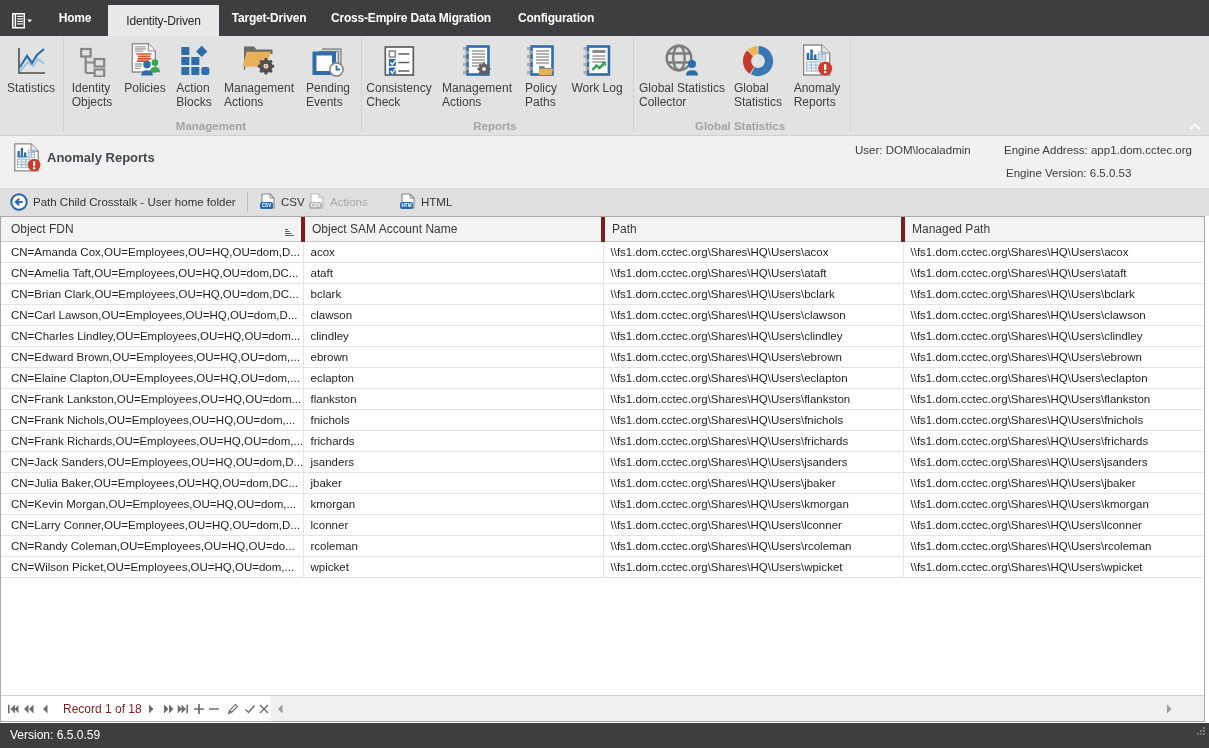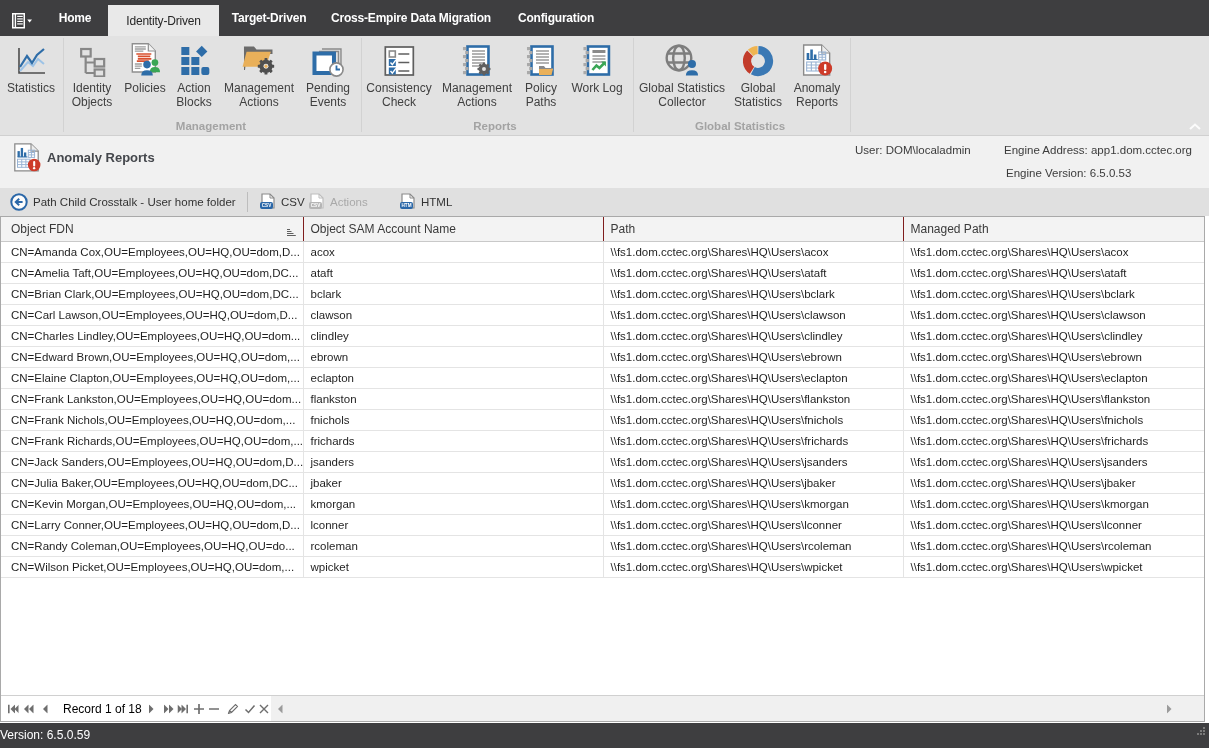--- a/index.html
+++ b/index.html
@@ -3,42 +3,42 @@
 <style>
 *{margin:0;padding:0;box-sizing:border-box}
 html,body{width:1209px;height:748px;overflow:hidden;font-family:"Liberation Sans",sans-serif;background:#fff}
 #stage{position:relative;width:1209px;height:707px;background:#fff}
 .abs{position:absolute}
 #topbar{left:0;top:0;width:1209px;height:36px;background:#3e3e40}
 .tab{position:absolute;top:0;height:36px;line-height:37px;color:#fff;font-size:12px;font-weight:bold;letter-spacing:-0.2px;transform:translateX(-50%);white-space:nowrap}
 #activetab{left:108px;top:5px;width:111px;height:31px;background:#e9e9e9}
 #activetab span{position:absolute;left:50%;top:0;transform:translateX(-50%);line-height:32px;color:#262626;font-size:12px;letter-spacing:-0.2px;font-weight:normal;white-space:nowrap}
 #ribbon{left:0;top:36px;width:1209px;height:100px;background:#e2e2e2;border-bottom:1px solid #d0d0d0}
-.rbtn{position:absolute;top:4px;transform:translateX(-50%);text-align:center}
+.rbtn{position:absolute;top:4px;transform:translateX(-50%);text-align:left}
 .rbtn .ric{height:37px;display:flex;align-items:flex-end;justify-content:center}
 .rbtn .rlb{margin-top:5px;font-size:12px;line-height:13.5px;color:#404040;white-space:pre}
 .rsep{position:absolute;top:2px;height:94px;width:1px;background:#d2d2d2}
 .rgl{position:absolute;top:84px;transform:translateX(-50%);font-size:11.5px;font-weight:bold;color:#a3a3a3;white-space:nowrap}
 #collapse{left:1188px;top:82px;width:18px;height:14px}
 #hdr{left:0;top:136px;width:1209px;height:52px;background:#f1f1f1}
 #hdr .title{position:absolute;left:47px;top:14px;font-size:13px;font-weight:bold;color:#44474c}
 .info{position:absolute;font-size:11.5px;color:#3c3c3c;white-space:nowrap}
 .info b{font-weight:normal}
 #tbar{left:0;top:188px;width:1209px;height:28px;background:#e0e0e0}
 #tbar .titem{position:absolute;top:0;height:28px;display:flex;align-items:center;font-size:11.5px;color:#333;gap:5px;white-space:nowrap}
 #grid{left:0;top:216px;width:1205px;height:506px;background:#fff;border:1px solid #a9a9a9}
 table{border-collapse:collapse;table-layout:fixed;width:1203px;font-size:11.5px}
-th{height:24px;background:#f3f3f3;border-bottom:1px solid #c9c9c9;border-right:1px solid #7f1d1d;font-weight:normal;color:#3a3a3a;text-align:left;padding:0 0 0 7px;white-space:nowrap;overflow:hidden;position:relative;font-size:12px}
+th{height:24px;background:#f3f3f3;border-bottom:1px solid #c9c9c9;border-right:4px solid #7f1d1d;font-weight:normal;color:#3a3a3a;text-align:left;padding:0 0 0 7px;white-space:nowrap;overflow:hidden;position:relative;font-size:12px}
 td{height:21px;border-bottom:1px solid #e4e4e4;border-right:1px solid #e4e4e4;color:#1f1f1f;padding:0 0 0 7px;white-space:nowrap;overflow:hidden}td:first-child,th:first-child{padding-left:10px}
 th:last-child,td:last-child{border-right:none}
 #nav{position:absolute;left:0;bottom:0;width:1203px;height:26px;background:#fff;border-top:1px solid #d0d0d0;}
 .nv{position:absolute;top:50%;transform:translate(-50%,-50%);display:flex;align-items:center}
-#nav .rec{position:absolute;left:62px;top:0;height:26px;line-height:26px;font-size:12px;color:#000000;white-space:nowrap}
+#nav .rec{position:absolute;left:62px;top:0;height:26px;line-height:26px;font-size:12px;color:#7f1d1d;white-space:nowrap}
 #hscroll{position:absolute;left:270px;top:0;height:25px;width:933px;background:#f0f0f0}
-#status{left:0;top:723px;width:1209px;height:25px;background:#3e3e40;color:#fff;font-size:12px;line-height:25px;}
+#status{left:0;top:723px;width:1209px;height:25px;background:#3e3e40;color:#fff;font-size:12px;line-height:25px;padding-left:10px}
 </style></head>
 <body>
 <div id="stage">
   <div class="abs" id="topbar">
     <span class="abs" style="left:12px;top:13px"><svg width="21" height="16" viewBox="0 0 21 16">
           <rect x="0.75" y="0.75" width="11.5" height="14" fill="none" stroke="#fff" stroke-width="1.5"></rect>
           <path d="M3.4 0.75 V14.75" stroke="#fff" stroke-width="1.4"></path>
           <path d="M5.2 3.4 H10.8" stroke="#fff" stroke-width="1.2"></path>
           <path d="M5.2 5.9 H10.8" stroke="#fff" stroke-width="1.2"></path>
           <path d="M5.2 8.4 H10.8" stroke="#fff" stroke-width="1.2"></path>

